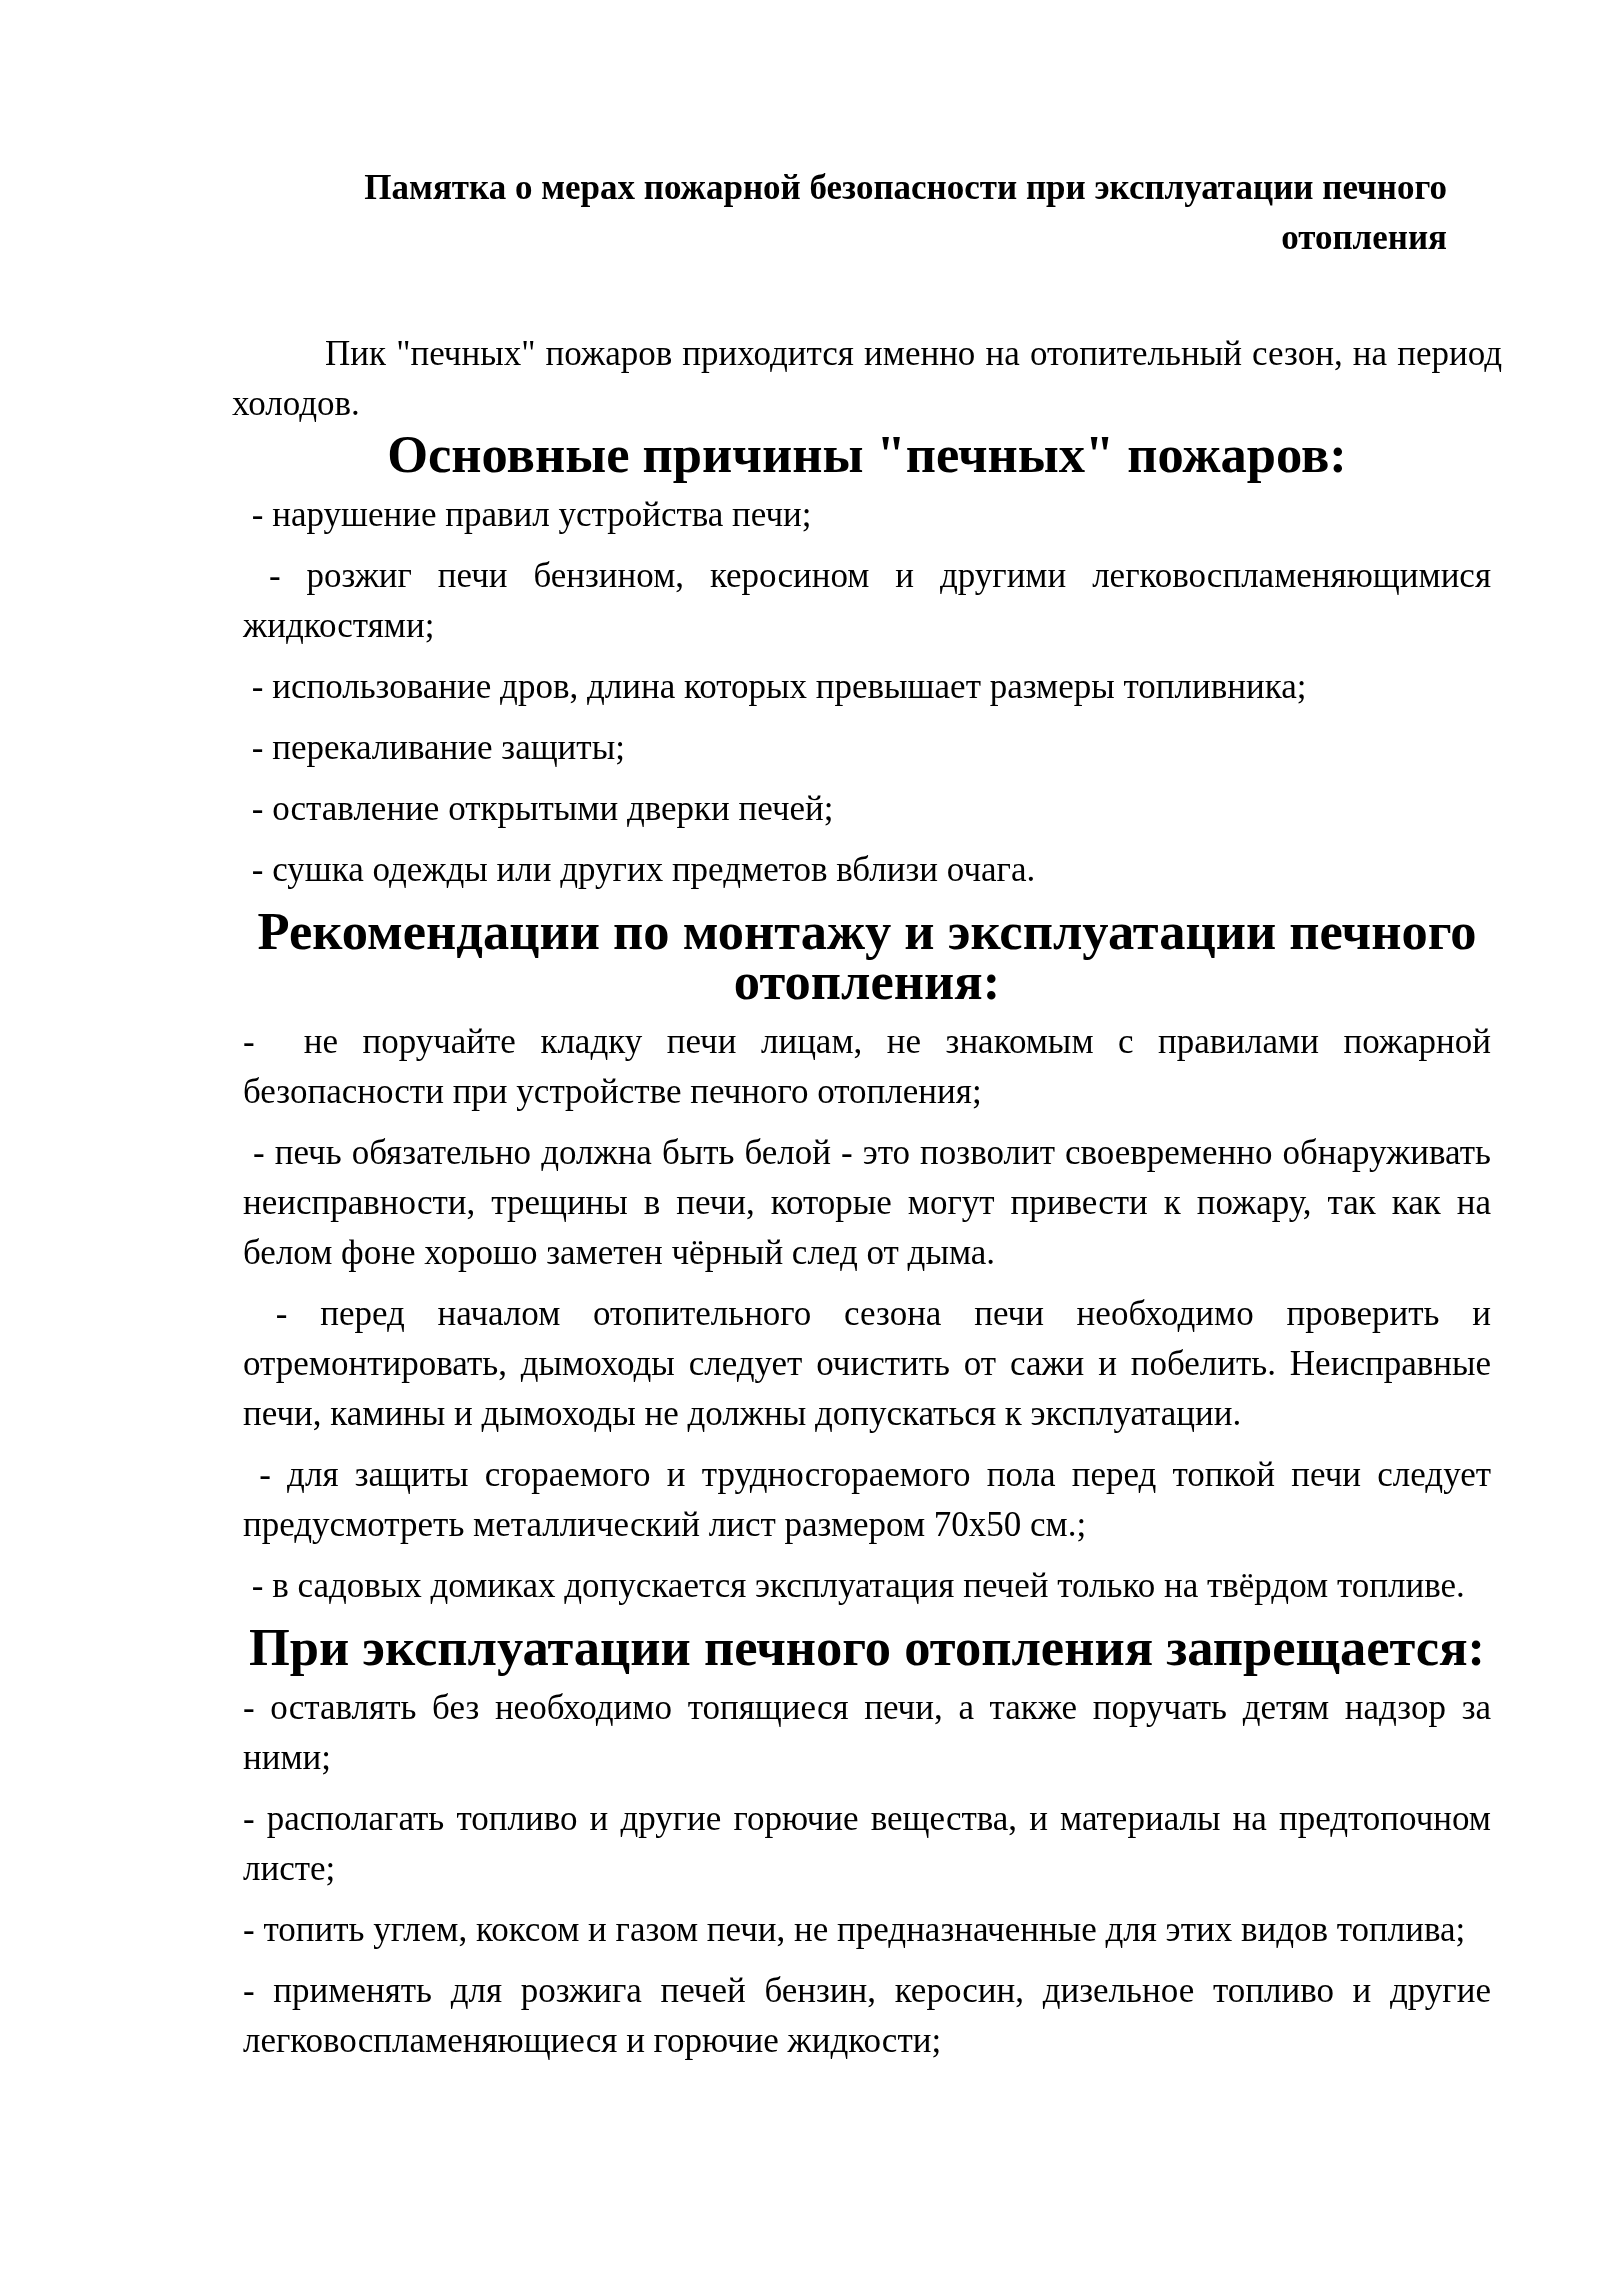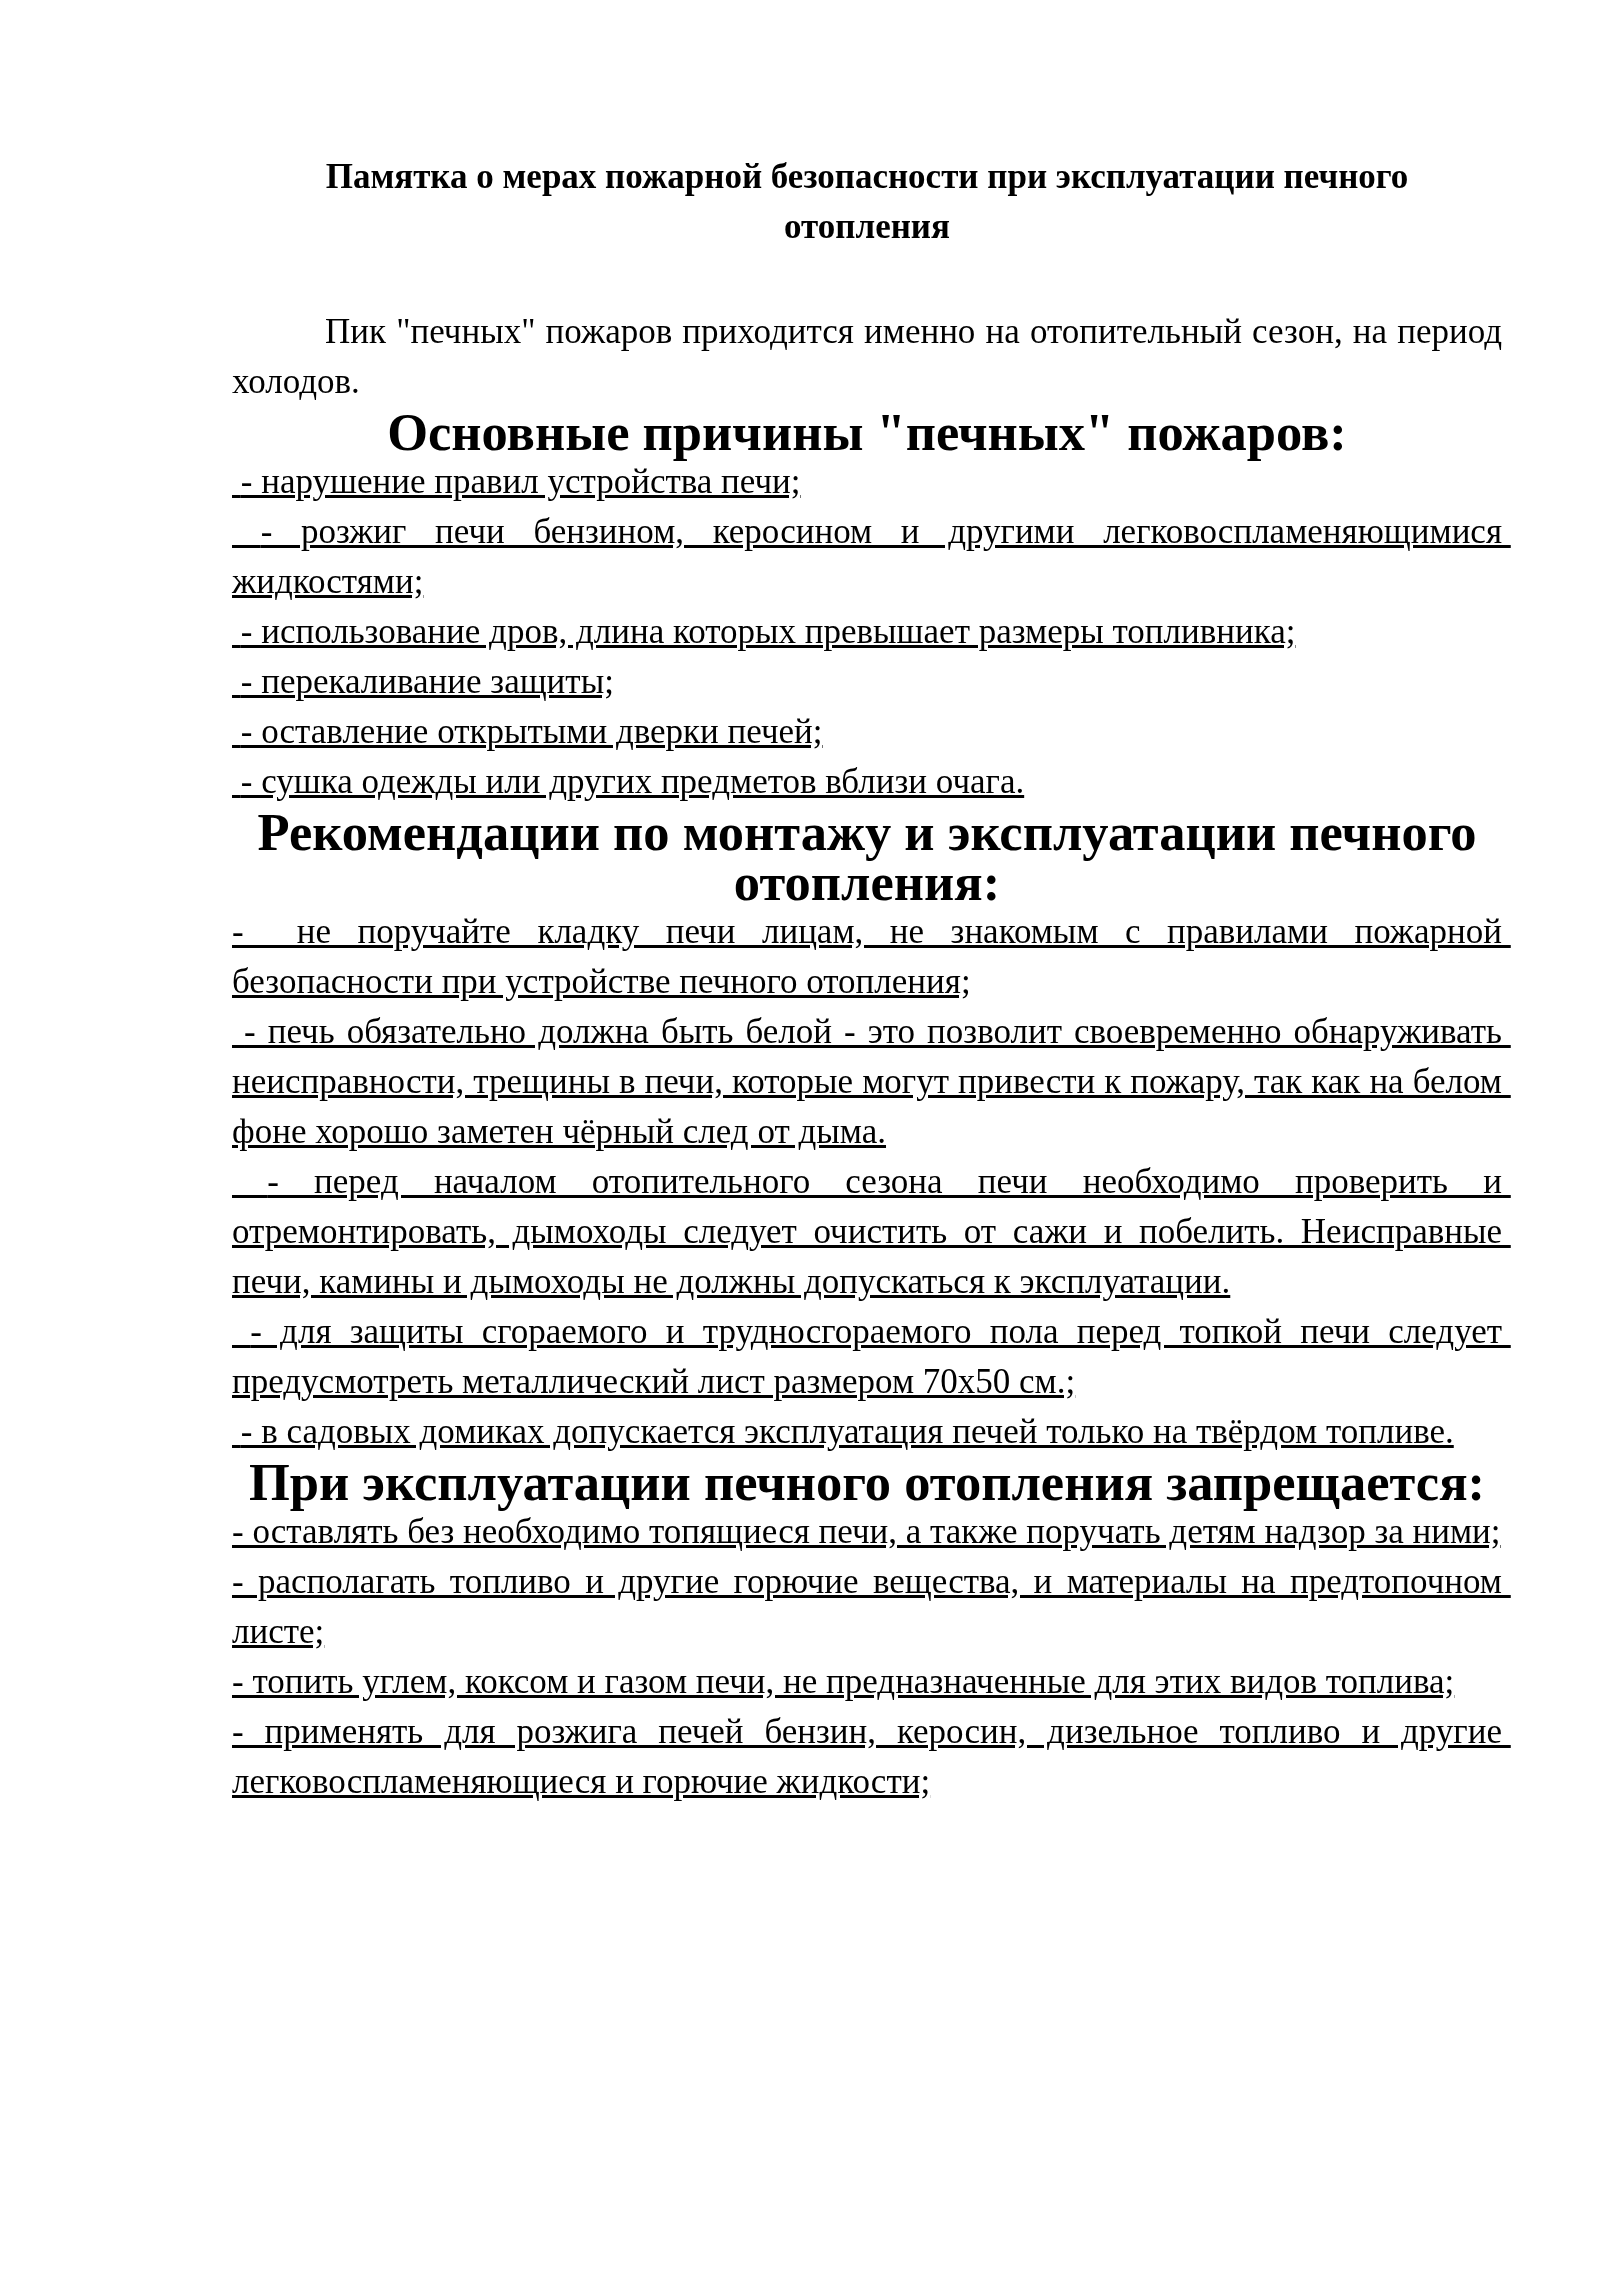--- a/index.html
+++ b/index.html
@@ -18,22 +18,22 @@
     .page {
       position: absolute;
       left: 232px;
       top: 147px;
       width: 1270px;
       font-size: 35px;
       line-height: 50px;
     }
     .title {
       font-weight: bold;
-      text-align: center;
-      margin: 5px;
+      text-align: right;
+      margin: 16px;
       font-size: 35px;
       line-height: 50px;
       padding: 0 39px;
     }
     .spacer {
       height: 50px;
     }
     .para {
       margin: 0;
       text-align: justify;
@@ -41,25 +41,24 @@
     }
     .para.indent {
       text-indent: 93px;
     }
     .heading {
       margin: 0;
       font-weight: bold;
       text-align: center;
     }
     .item {
-      margin: 0;
+      margin: 11px;
       text-align: justify;
       text-align-last: left;
       white-space: pre-wrap;
-      text-decoration: underline;
     }
   </style>
 </head>
 <body>
 
 <div class="page">
   <h1 class="title">Памятка о мерах пожарной безопасности при эксплуатации печного отопления</h1>
   <div class="spacer"></div>
   <p class="para indent">Пик "печных" пожаров приходится именно на отопительный сезон, на период холодов.</p>
 

